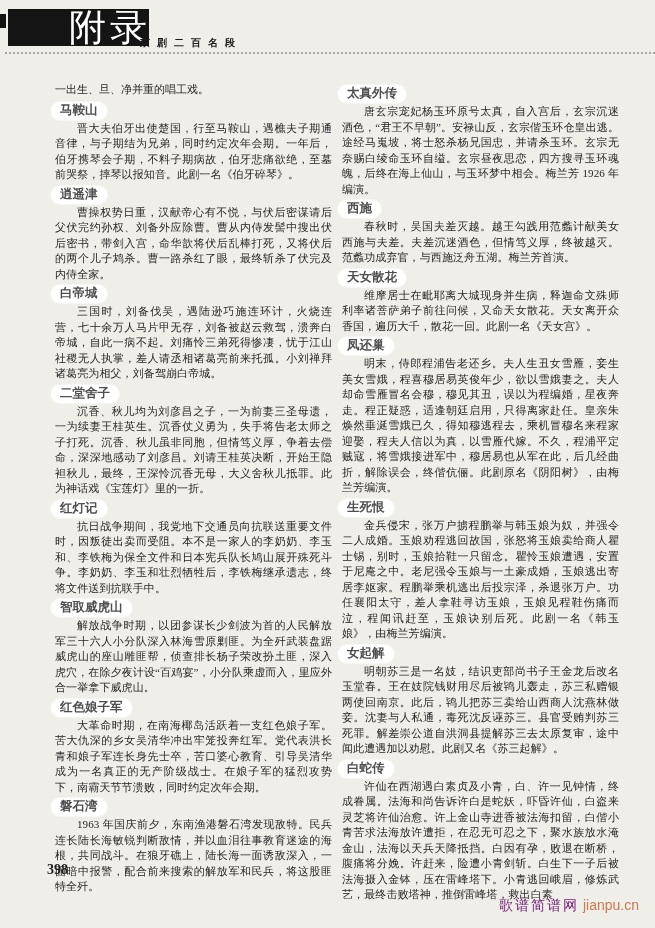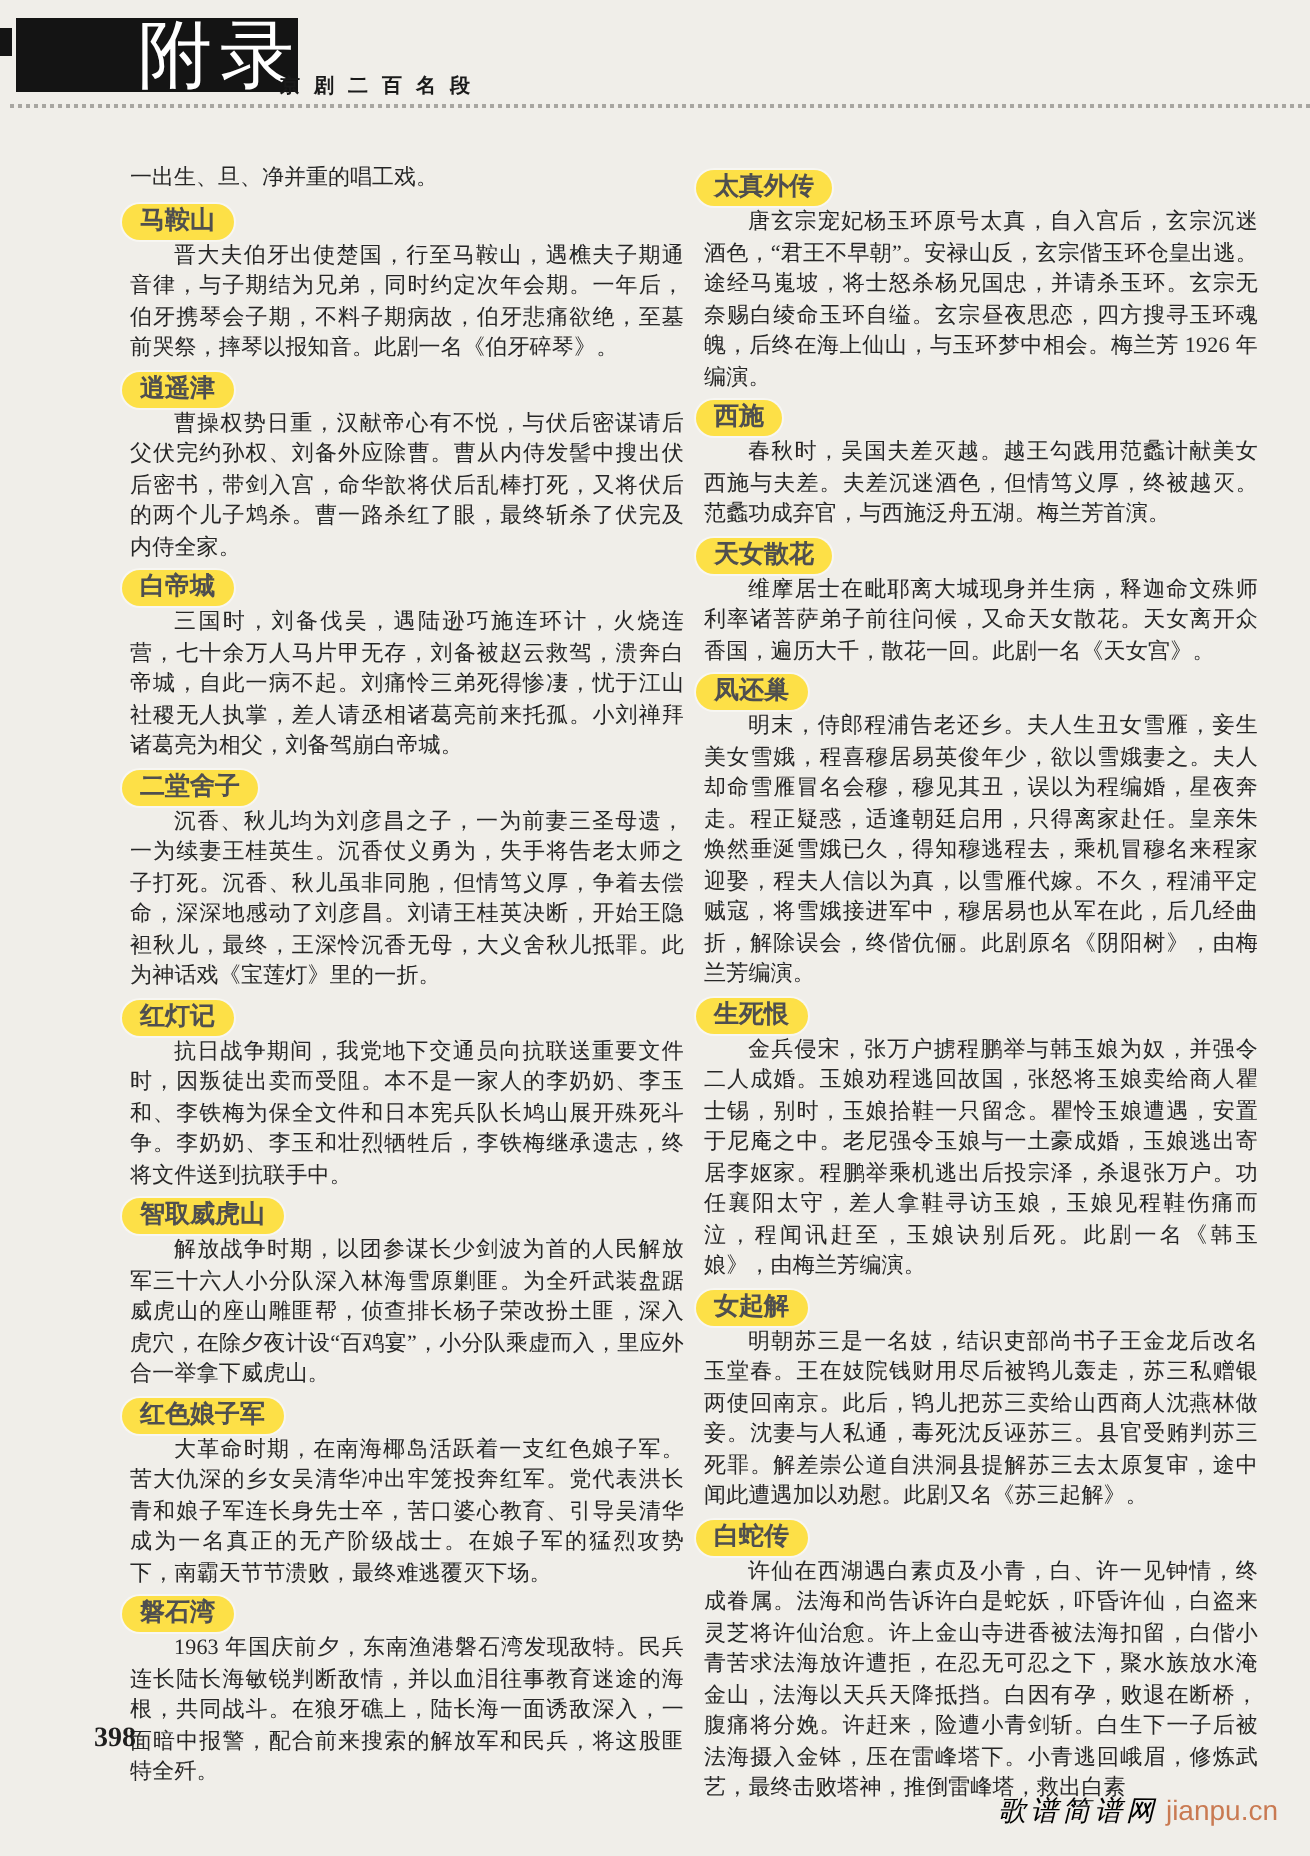--- a/index.html
+++ b/index.html
@@ -33,55 +33,55 @@
     font-family:"Liberation Sans","DejaVu Sans",sans-serif;
     font-weight:bold;font-size:10px;color:#1a1a1a;
     letter-spacing:7px;white-space:nowrap;
   }
   .dotted-rule{
     position:absolute;left:5px;right:0;top:52px;height:0;
     border-top:2px dotted #a8a6a1;
   }
   
   .content{
-    position:absolute;left:65px;top:82px;width:565px;
+    position:absolute;left:55px;top:82px;width:565px;
     display:flex;gap:10px;
   }
   .col{width:277px;}
   .intro{
     margin:0 0 1px 0;
     font-size:11px;line-height:15.5px;color:#262626;
     text-align:justify;
   }
   .pill{
     display:inline-block;
     font-family:Liberation Mono, monospace;
     font-size:12.5px;font-weight:bold;color:#4f4f4f;
-    background:#fde047;border-radius:9px;
+    background:#ffffff;border-radius:9px;
     padding:0 9px 1px 9px;margin:3px 0 1px -4px;
     box-shadow:0 0 0 1px #f7f6f2;
   }
   .entry p{
     margin:0;
     font-size:11px;line-height:15.5px;color:#262626;
     text-align:justify;text-indent:2em;
     letter-spacing:0.1px;
   }
   
   .page-number{
     position:absolute;left:47px;top:862px;
     font-size:14px;font-weight:bold;color:#1f1f1f;
     font-family:"Liberation Serif","DejaVu Serif",serif;
   }
   .watermark{
     position:absolute;right:16px;top:897px;
     font-size:14px;white-space:nowrap;
     font-family:"Liberation Sans","DejaVu Sans",sans-serif;
   }
-  .watermark .site{color:#000000;letter-spacing:2px;font-style:italic;}
+  .watermark .site{color:#701a75;letter-spacing:2px;}
   .watermark .url{color:#c97a52;margin-left:4px;text-align:center;}
 </style>
 </head>
 <body>
 
 <div class="page">
 
   <div class="edge-mark"></div>
   <div class="banner">
     <span class="appendix-title">附录</span>
@@ -119,21 +119,21 @@
         <p>抗日战争期间，我党地下交通员向抗联送重要文件时，因叛徒出卖而受阻。本不是一家人的李奶奶、李玉和、李铁梅为保全文件和日本宪兵队长鸠山展开殊死斗争。李奶奶、李玉和壮烈牺牲后，李铁梅继承遗志，终将文件送到抗联手中。</p>
       </section>
 
       <section class="entry">
         <span class="pill">智取威虎山</span>
         <p>解放战争时期，以团参谋长少剑波为首的人民解放军三十六人小分队深入林海雪原剿匪。为全歼武装盘踞威虎山的座山雕匪帮，侦查排长杨子荣改扮土匪，深入虎穴，在除夕夜计设“百鸡宴”，小分队乘虚而入，里应外合一举拿下威虎山。</p>
       </section>
 
       <section class="entry">
         <span class="pill">红色娘子军</span>
-        <p>大革命时期，在南海椰岛活跃着一支红色娘子军。苦大仇深的乡女吴清华冲出牢笼投奔红军。党代表洪长青和娘子军连长身先士卒，苦口婆心教育、引导吴清华成为一名真正的无产阶级战士。在娘子军的猛烈攻势下，南霸天节节溃败，最终难逃覆灭下场。</p>
+        <p>大革命时期，在南海椰岛活跃着一支红色娘子军。苦大仇深的乡女吴清华冲出牢笼投奔红军。党代表洪长青和娘子军连长身先士卒，苦口婆心教育、引导吴清华成为一名真正的无产阶级战士。在娘子军的猛烈攻势下，南霸天节节溃败，同时约定次年会期。</p>
       </section>
 
       <section class="entry">
         <span class="pill">磐石湾</span>
         <p>1963 年国庆前夕，东南渔港磐石湾发现敌特。民兵连长陆长海敏锐判断敌情，并以血泪往事教育迷途的海根，共同战斗。在狼牙礁上，陆长海一面诱敌深入，一面暗中报警，配合前来搜索的解放军和民兵，将这股匪特全歼。</p>
       </section>
     </div>
 
     <div class="col">
       <section class="entry">

